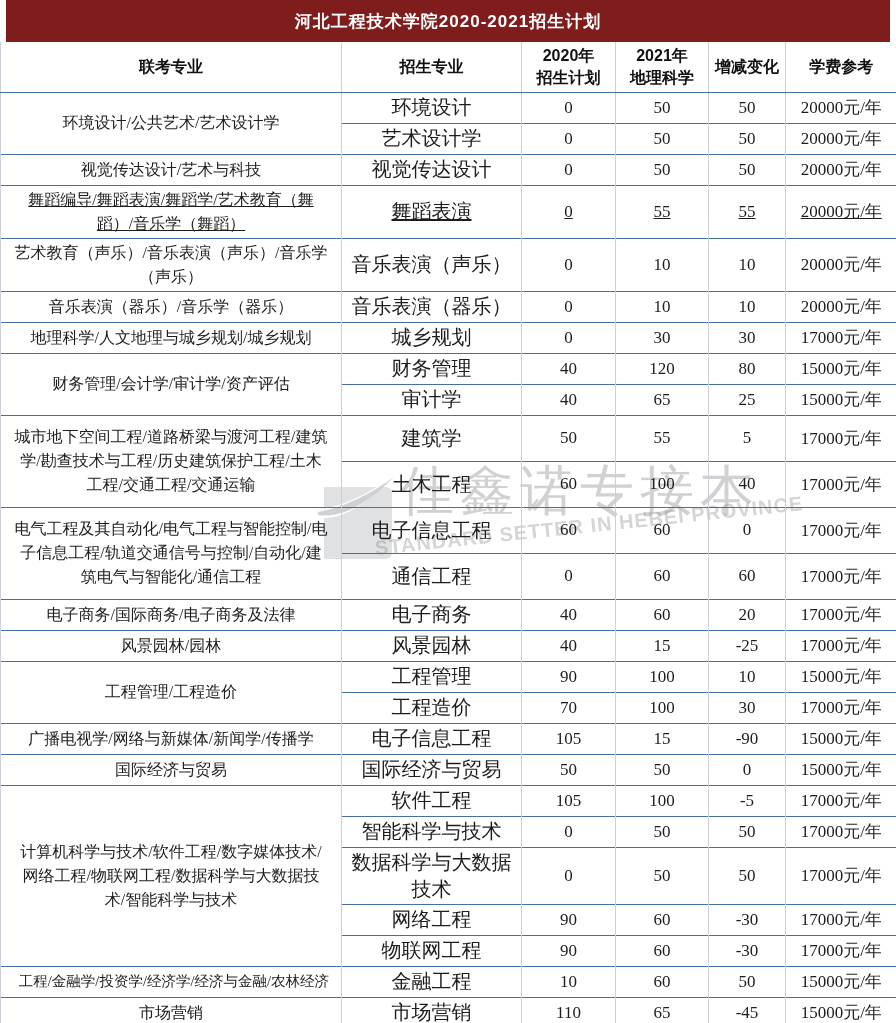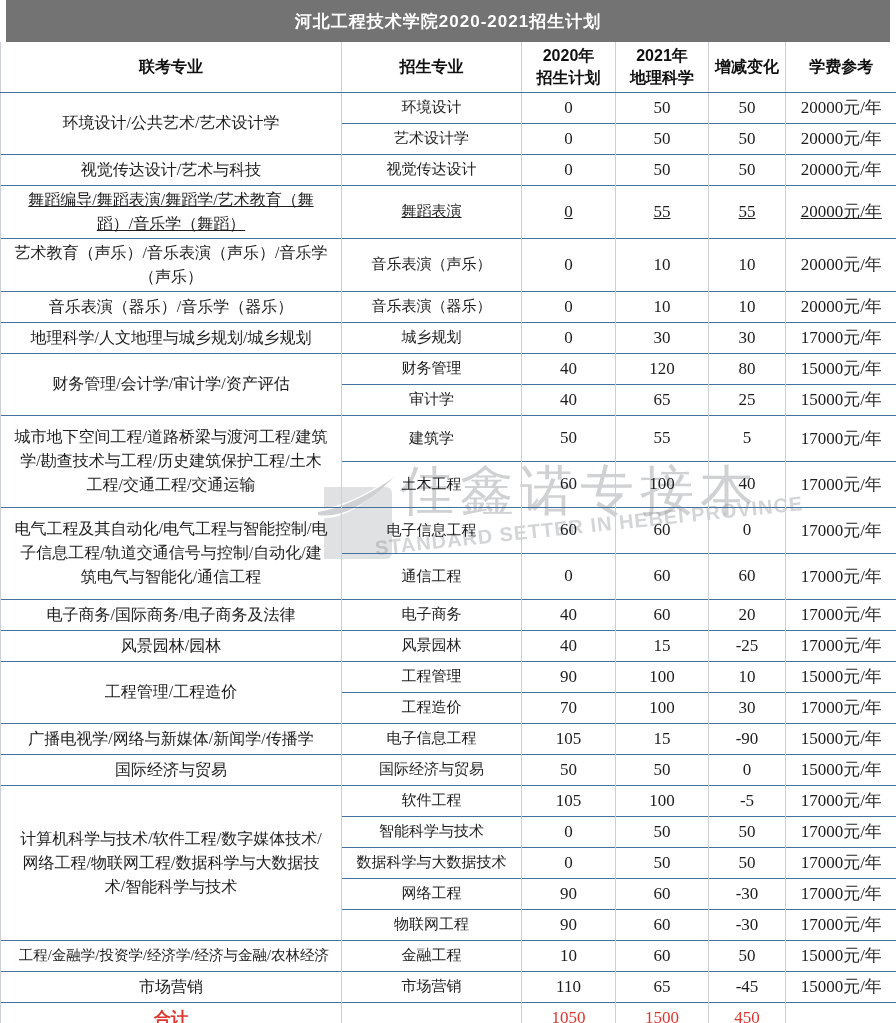--- a/index.html
+++ b/index.html
@@ -5,21 +5,21 @@
   * { margin:0; padding:0; box-sizing:border-box; }
   html,body { background:#fff; }
   .page {
     position:relative; width:896px; height:1023px; margin:0 auto;
     background:#fff; overflow:hidden;
     font-family:"Liberation Sans","DejaVu Sans",sans-serif;
     color:#1d1d1f;
   }
   .title-bar {
     position:relative; z-index:2; margin:0 6px; height:42px;
-    background:#737373; color:#ffffff;
+    background:#7f1d1d; color:#ffffff;
     display:flex; align-items:center; justify-content:center;
     font-size:17px; font-weight:bold; letter-spacing:1px;
   }
   
   .watermark { position:absolute; left:300px; top:445px; width:470px; height:130px; z-index:1; pointer-events:none; }
   .wm-logo { position:absolute; left:14px; top:20px; width:82px; height:100px; }
   .wm-cn {
     position:absolute; left:100px; top:10px; white-space:nowrap;
     font-size:54px; font-weight:normal; color:rgba(130,134,138,0.38); letter-spacing:6px;
   }
@@ -37,21 +37,21 @@
     font-size:16px; font-weight:bold; color:#111; background:#fff;
     white-space:pre-line; line-height:1.35;
     border-bottom:1.5px solid #44719e;
   }
   tbody { font-family:"Liberation Serif","DejaVu Serif",serif; }
   tbody td { border-top:1.5px solid #44719e; font-size:17px; }
   tbody tr { height:31px; }
   tr.h46 { height:46px; } tr.h48 { height:48px;text-decoration:underline; } tr.h52 { height:52px; } tr.h33 { height:33px; }
   td.joint { font-size:16px; line-height:1.5; padding:2px 12px; }
   td.joint.clip { white-space:nowrap; overflow:hidden; font-size:14.5px;text-align:right; }
-  td.major { font-size:15px; }
+  td.major { font-size:20px; }
   tr.total-row td { border-bottom:2px solid #44719e; color:#e0352c; font-weight:bold; }
   tr.total-row td.num { font-weight:normal; }
 </style>
 </head>
 <body>
 
 <div class="page">
 
   <div class="title-bar">河北工程技术学院2020-2021招生计划</div>
 

